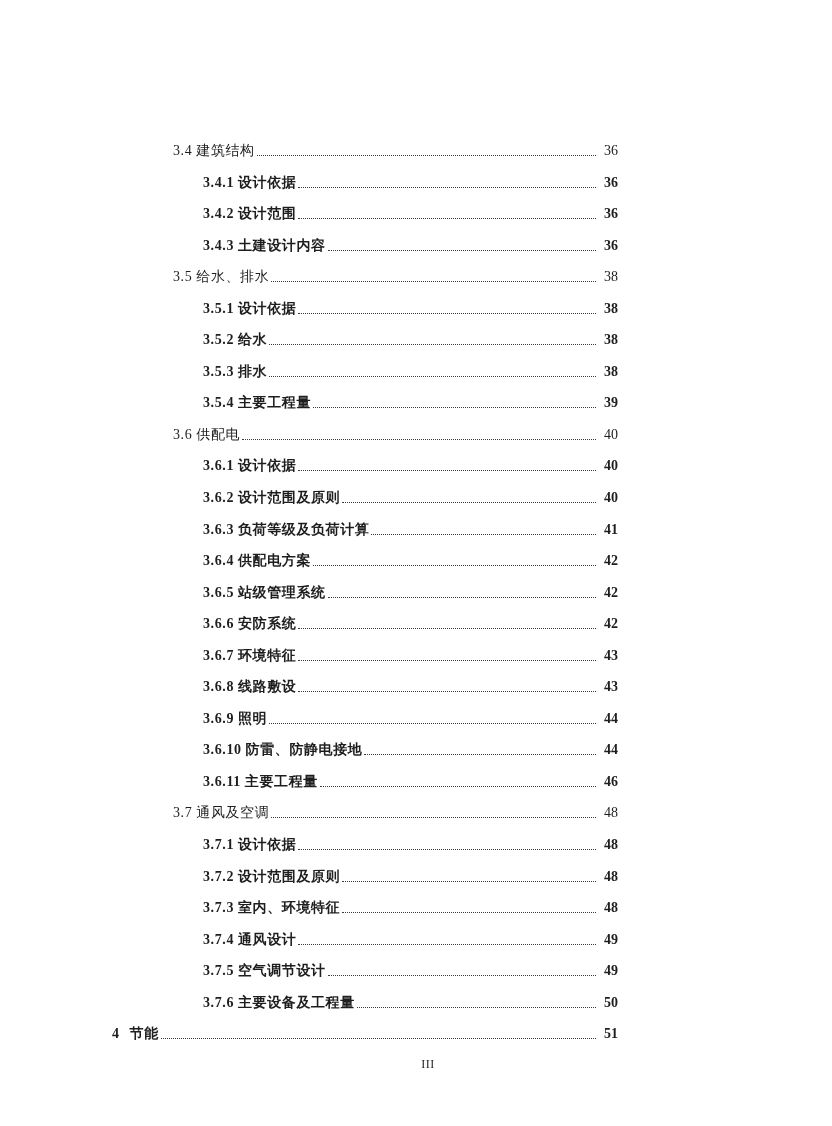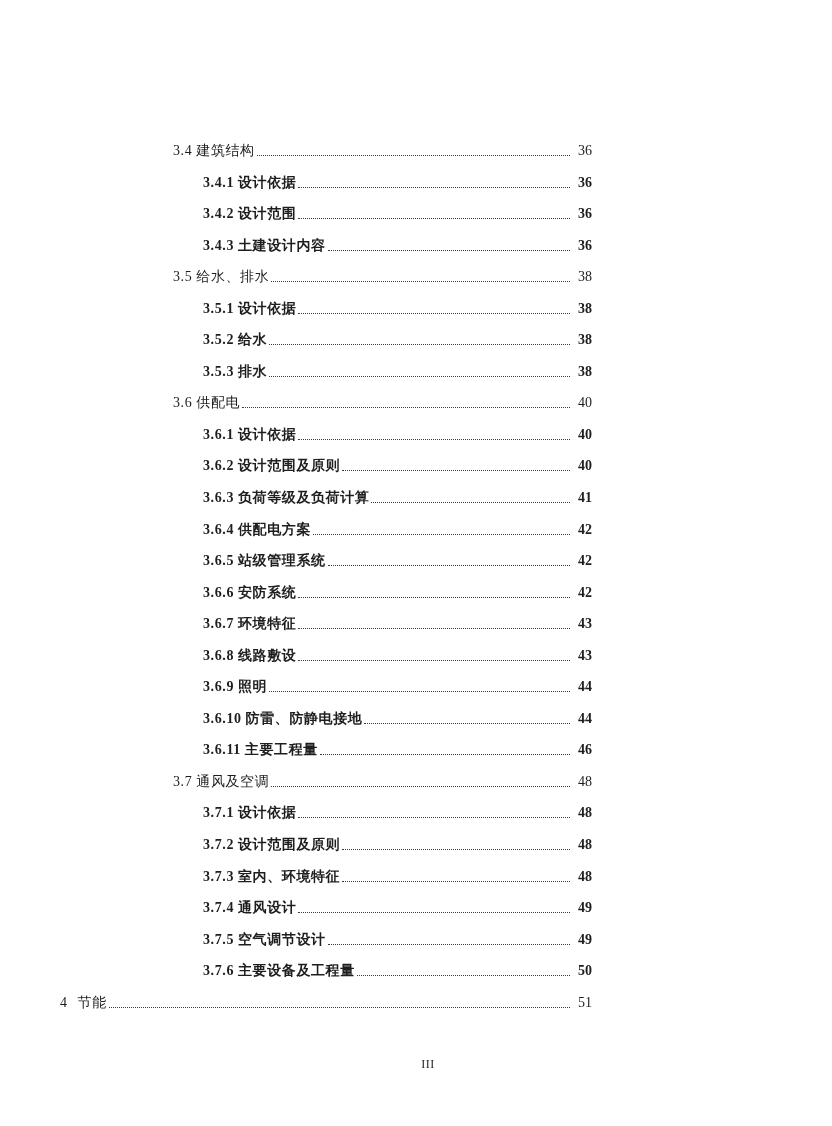--- a/index.html
+++ b/index.html
@@ -22,40 +22,40 @@
       width: 712px;
     }
     .toc-row {
       position: relative;
       height: 31.55px;
       display: flex;
       align-items: flex-start;
       font-size: 14px;
       line-height: 20px;
     }
-    .toc-row.lvl0 { padding-left: 60px; }
+    .toc-row.lvl0 { padding-left: 112px; font-weight: bold; }
     .toc-row.lvl1 { padding-left: 173px; }
     .toc-row.lvl2 { padding-left: 203px; font-weight: bold; }
     .toc-label {
       white-space: nowrap;
       flex: 0 0 auto;
       letter-spacing: 0.6px;
     }
     .toc-label .num { margin-right: 4px; }
     .toc-leader {
       flex: 1 1 auto;
       margin: 0 2px;
       height: 14px;
       border-bottom: 1.5px dotted #3a3a3a;
     }
     .toc-page {
       flex: 0 0 auto;
       width: 20px;
       text-align: right;
-      margin-right: 120px;
+      margin-right: 94px;
     }
     .page-footer {
       position: absolute;
       left: 12px;
       width: 832px;
       top: 1057px;
       text-align: center;
       font-size: 12px;
       font-family: "Liberation Serif", "DejaVu Serif", serif;
       letter-spacing: 0.5px;
@@ -98,20 +98,25 @@
   <div class="toc-row lvl2">
     <span class="toc-label"><span class="num">3.5.2</span><span>给水</span></span>
     <span class="toc-leader"></span>
     <span class="toc-page">38</span>
   </div>
   <div class="toc-row lvl2">
     <span class="toc-label"><span class="num">3.5.3</span><span>排水</span></span>
     <span class="toc-leader"></span>
     <span class="toc-page">38</span>
   </div>
+  <div class="toc-row lvl2">
+    <span class="toc-label"><span class="num">3.5.4</span><span>主要工程量</span></span>
+    <span class="toc-leader"></span>
+    <span class="toc-page">39</span>
+  </div>
   <div class="toc-row lvl1">
     <span class="toc-label"><span class="num">3.6</span><span>供配电</span></span>
     <span class="toc-leader"></span>
     <span class="toc-page">40</span>
   </div>
   <div class="toc-row lvl2">
     <span class="toc-label"><span class="num">3.6.1</span><span>设计依据</span></span>
     <span class="toc-leader"></span>
     <span class="toc-page">40</span>
   </div>

